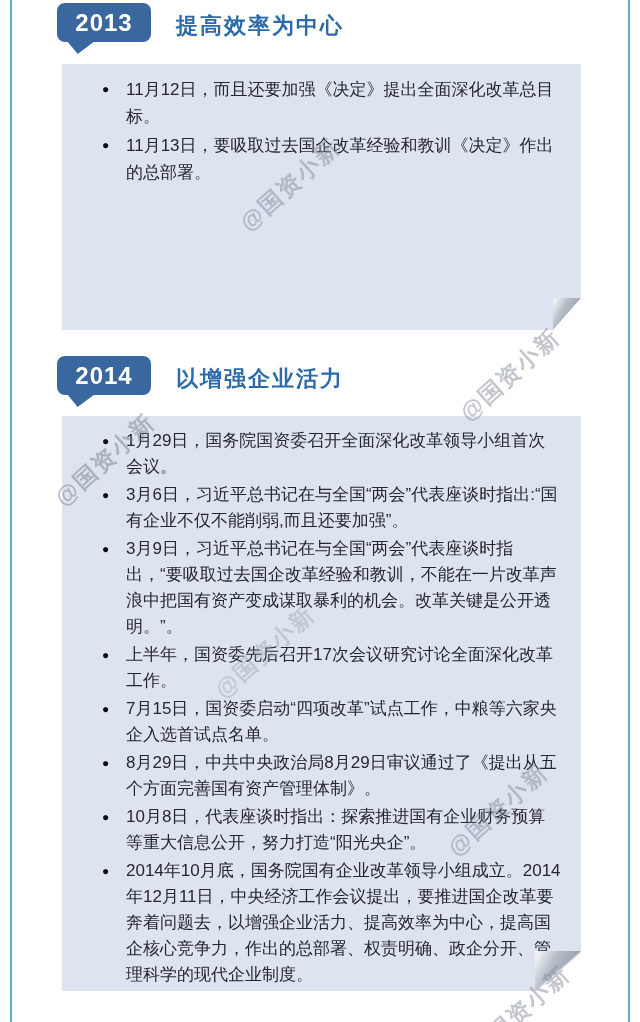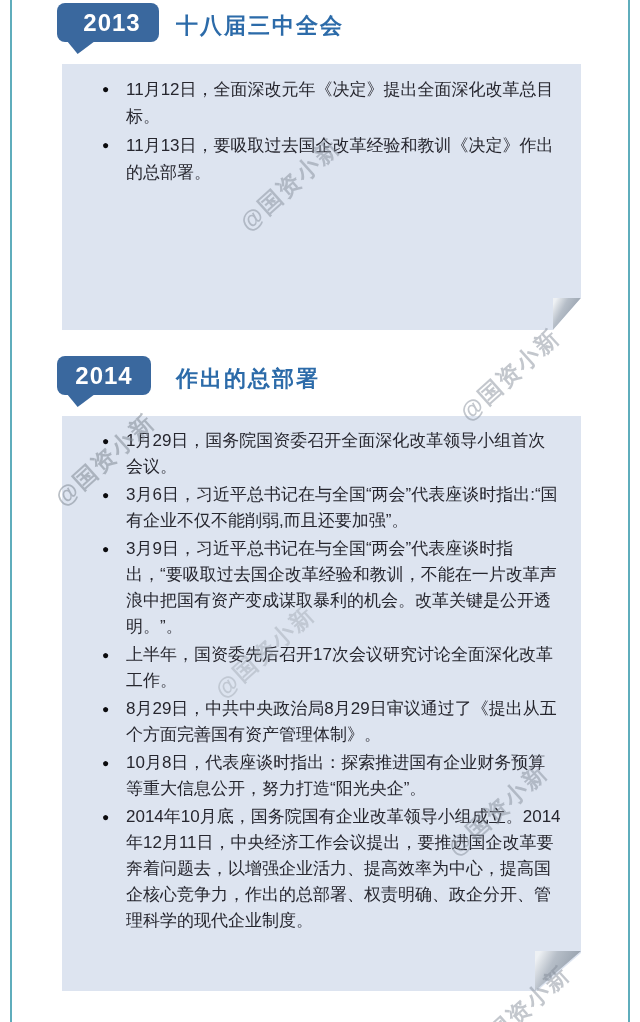--- a/index.html
+++ b/index.html
@@ -21,21 +21,21 @@
     position:absolute;left:57px;width:94px;height:39px;
     background:#3a689e;border-radius:8px;
     color:#fff;font-weight:bold;font-size:24px;letter-spacing:1px;
     display:flex;align-items:center;justify-content:center;
   }
   .badge .tail{
     position:absolute;left:10px;bottom:-12px;width:28px;height:13px;
     background:#3a689e;
     clip-path:polygon(0 0,100% 0,38% 100%);
   }
-  .badge.b1{top:3px;padding-left:8px;}
+  .badge.b1{top:3px;}
   .badge.b2{top:356px;}
 
   .sec-title{
     position:absolute;left:176px;margin:0;
     font-size:22px;font-weight:bold;letter-spacing:2px;color:#2c6ba9;
   }
   .sec-title.t1{top:11px;}
   .sec-title.t2{top:364px;}
 
   
@@ -95,42 +95,43 @@
 
 <div class="page">
 
   <div class="frame-line left"></div>
   <div class="frame-line right"></div>
 
   <div class="badge b1">
     <span>2013</span>
     <span class="tail"></span>
   </div>
-  <h2 class="sec-title t1">十八届三中全会</h2>
+  <h2 class="sec-title t1">提高效率为中心</h2>
 
   <div class="box box1">
     <ul class="bullets">
-        <li>11月12日，全面深改元年《决定》提出全面深化改革总目标。</li>
+        <li>11月12日，而且还要加强《决定》提出全面深化改革总目标。</li>
         <li>11月13日，要吸取过去国企改革经验和教训《决定》作出的总部署。</li>
       </ul>
     <div class="fold"></div>
   </div>
 
   <div class="badge b2">
     <span>2014</span>
     <span class="tail"></span>
   </div>
-  <h2 class="sec-title t2">作出的总部署</h2>
+  <h2 class="sec-title t2">以增强企业活力</h2>
 
   <div class="box box2">
     <ul class="bullets">
         <li>1月29日，国务院国资委召开全面深化改革领导小组首次会议。</li>
         <li>3月6日，习近平总书记在与全国“两会”代表座谈时指出:“国有企业不仅不能削弱,而且还要加强”。</li>
         <li>3月9日，习近平总书记在与全国“两会”代表座谈时指出，“要吸取过去国企改革经验和教训，不能在一片改革声浪中把国有资产变成谋取暴利的机会。改革关键是公开透明。”。</li>
         <li>上半年，国资委先后召开17次会议研究讨论全面深化改革工作。</li>
+        <li>7月15日，国资委启动“四项改革”试点工作，中粮等六家央企入选首试点名单。</li>
         <li>8月29日，中共中央政治局8月29日审议通过了《提出从五个方面完善国有资产管理体制》。</li>
         <li>10月8日，代表座谈时指出：探索推进国有企业财务预算等重大信息公开，努力打造“阳光央企”。</li>
         <li>2014年10月底，国务院国有企业改革领导小组成立。2014年12月11日，中央经济工作会议提出，要推进国企改革要奔着问题去，以增强企业活力、提高效率为中心，提高国企核心竞争力，作出的总部署、权责明确、政企分开、管理科学的现代企业制度。</li>
       </ul>
     <div class="fold"></div>
   </div>
 
   <span class="wm w1">@国资小新</span>
   <span class="wm w2">@国资小新</span>
   <span class="wm w3">@国资小新</span>

